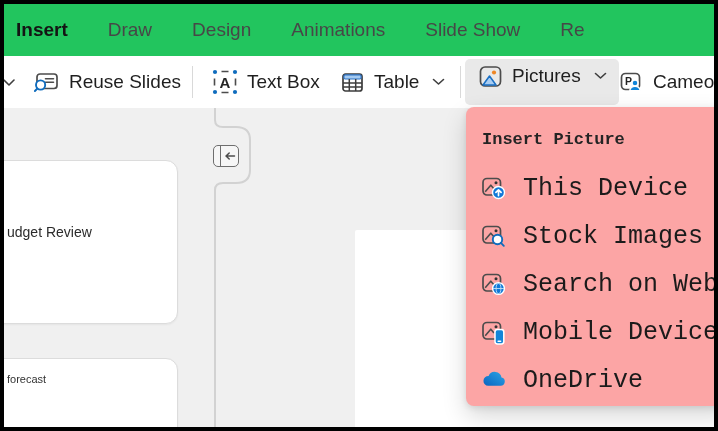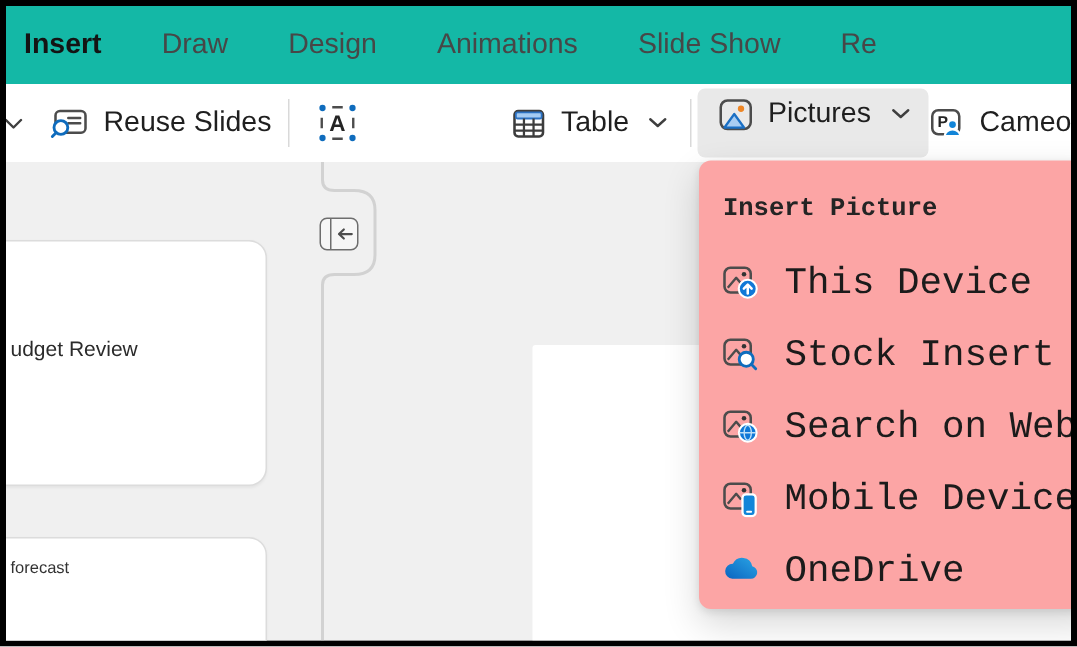--- a/index.html
+++ b/index.html
@@ -3,21 +3,21 @@
 <meta charset="utf-8">
 <style>
   * { margin:0; padding:0; box-sizing:border-box; }
   body { font-family:"Liberation Sans", sans-serif; background:#fff; }
   .screen{ position:relative; width:718px; height:431px; border:4px solid #000;
            overflow:hidden; background:#fff; }
 
   
   .tabs-row{ position:absolute; top:0; left:0; right:0; height:52px;
              display:flex; align-items:center; gap:40px; padding-left:12px;
-             background:#14b8a6; white-space:nowrap; }
+             background:#22c55e; white-space:nowrap; }
   .tab{ font-size:19px; color:#474747; cursor:default; }
   .tab.active{ color:#141414; font-weight:700; }
 
   
   .toolbar-row{ position:absolute; top:52px; left:0; right:0; height:52px; background:#fff; }
   .tool{ position:absolute; top:0; height:52px; display:flex; align-items:center; gap:9px;
          font-size:19px; color:#1f1f1f; white-space:nowrap; }
   .tool .chev{ margin-left:4px; display:flex; }
   .vsep{ position:absolute; top:10px; width:1px; height:32px; background:#d9d9d9; }
   .tool-active{ background:#e9e9e9; border-radius:5px; top:3px; height:46px; padding:0 12px 12px 13px; }
@@ -91,20 +91,21 @@
       <span class="icon">
         <svg width="26" height="26" viewBox="0 0 26 26">
           <path d="M9.5 2.5 H16.5 M9.5 23.5 H16.5 M2.5 9.5 V16.5 M23.5 9.5 V16.5" stroke="#4c4c4c" stroke-width="1.6"></path>
           <circle cx="3" cy="3" r="2.1" fill="#0f6cbd"></circle>
             <circle cx="23" cy="3" r="2.1" fill="#0f6cbd"></circle>
           <circle cx="3" cy="23" r="2.1" fill="#0f6cbd"></circle>
             <circle cx="23" cy="23" r="2.1" fill="#0f6cbd"></circle>
           <text x="13" y="18.5" text-anchor="middle" font-size="15" font-weight="600" fill="#242424" font-family="Liberation Sans, sans-serif">A</text>
         </svg>
       </span>
+      <span>Text Box</span>
     </div>
 
     <div class="tool" style="left:336px">
       <span class="icon">
         <svg width="25" height="25" viewBox="0 0 25 25">
           <rect x="3" y="4" width="19" height="17" rx="2.5" fill="#fff" stroke="#3d3d3d" stroke-width="1.7"></rect>
           <rect x="3.9" y="4.9" width="17.2" height="4.1" rx="1.2" fill="#a5cbf2" stroke="#2b71c2" stroke-width="1.2"></rect>
           <path d="M9.3 9 V21 M15.7 9 V21 M3 13 H22 M3 17 H22" stroke="#3d3d3d" stroke-width="1.5" fill="none"></path>
         </svg>
       </span>
@@ -191,21 +192,21 @@
     <div class="dd-item" style="top:105px">
       <span class="icon">
         <svg width="26" height="26" viewBox="0 0 26 26">
           <rect x="2" y="3.5" width="17.5" height="16.5" rx="4" fill="none" stroke="#4c4c4c" stroke-width="1.7"></rect>
           <circle cx="15" cy="7.8" r="1.5" fill="#333"></circle>
           <path d="M4.2 16.8 L9.8 10.2 L13.6 14.6" fill="none" stroke="#4c4c4c" stroke-width="1.6" stroke-linejoin="round"></path>
           <circle cx="16.5" cy="16.5" r="4.7" fill="#fff" stroke="#0f6cbd" stroke-width="1.9"></circle>
           <path d="M19.9 19.9 L22.8 22.8" stroke="#0f6cbd" stroke-width="1.9" stroke-linecap="round"></path>
         </svg>
       </span>
-      <span>Stock Insert</span>
+      <span>Stock Images</span>
     </div>
 
     <div class="dd-item" style="top:153px">
       <span class="icon">
         <svg width="26" height="26" viewBox="0 0 26 26">
           <rect x="2" y="3.5" width="17.5" height="16.5" rx="4" fill="none" stroke="#4c4c4c" stroke-width="1.7"></rect>
           <circle cx="15" cy="7.8" r="1.5" fill="#333"></circle>
           <path d="M4.2 16.8 L9.8 10.2 L13.6 14.6" fill="none" stroke="#4c4c4c" stroke-width="1.6" stroke-linejoin="round"></path>
           <circle cx="17.5" cy="17.5" r="5.9" fill="#1078d7" stroke="#fff" stroke-width="1.4"></circle>
           <ellipse cx="17.5" cy="17.5" rx="2.4" ry="5" fill="none" stroke="#bfe0f7" stroke-width="0.9"></ellipse>

